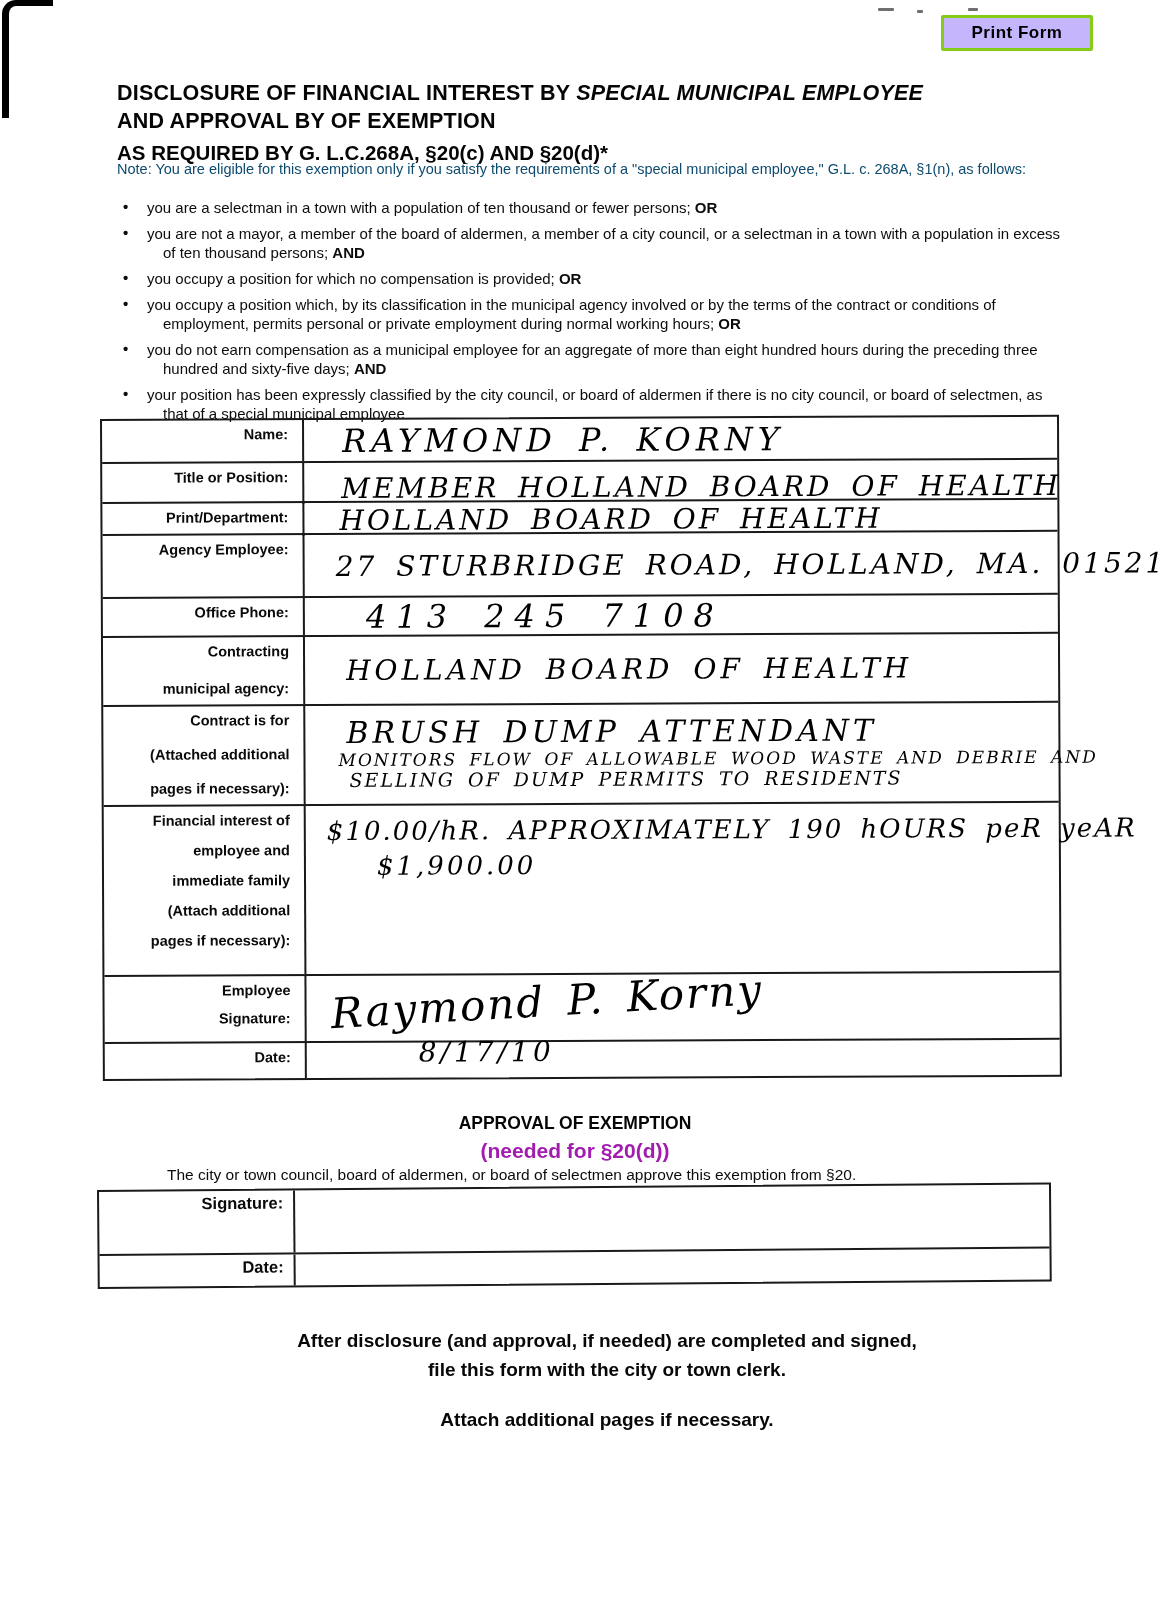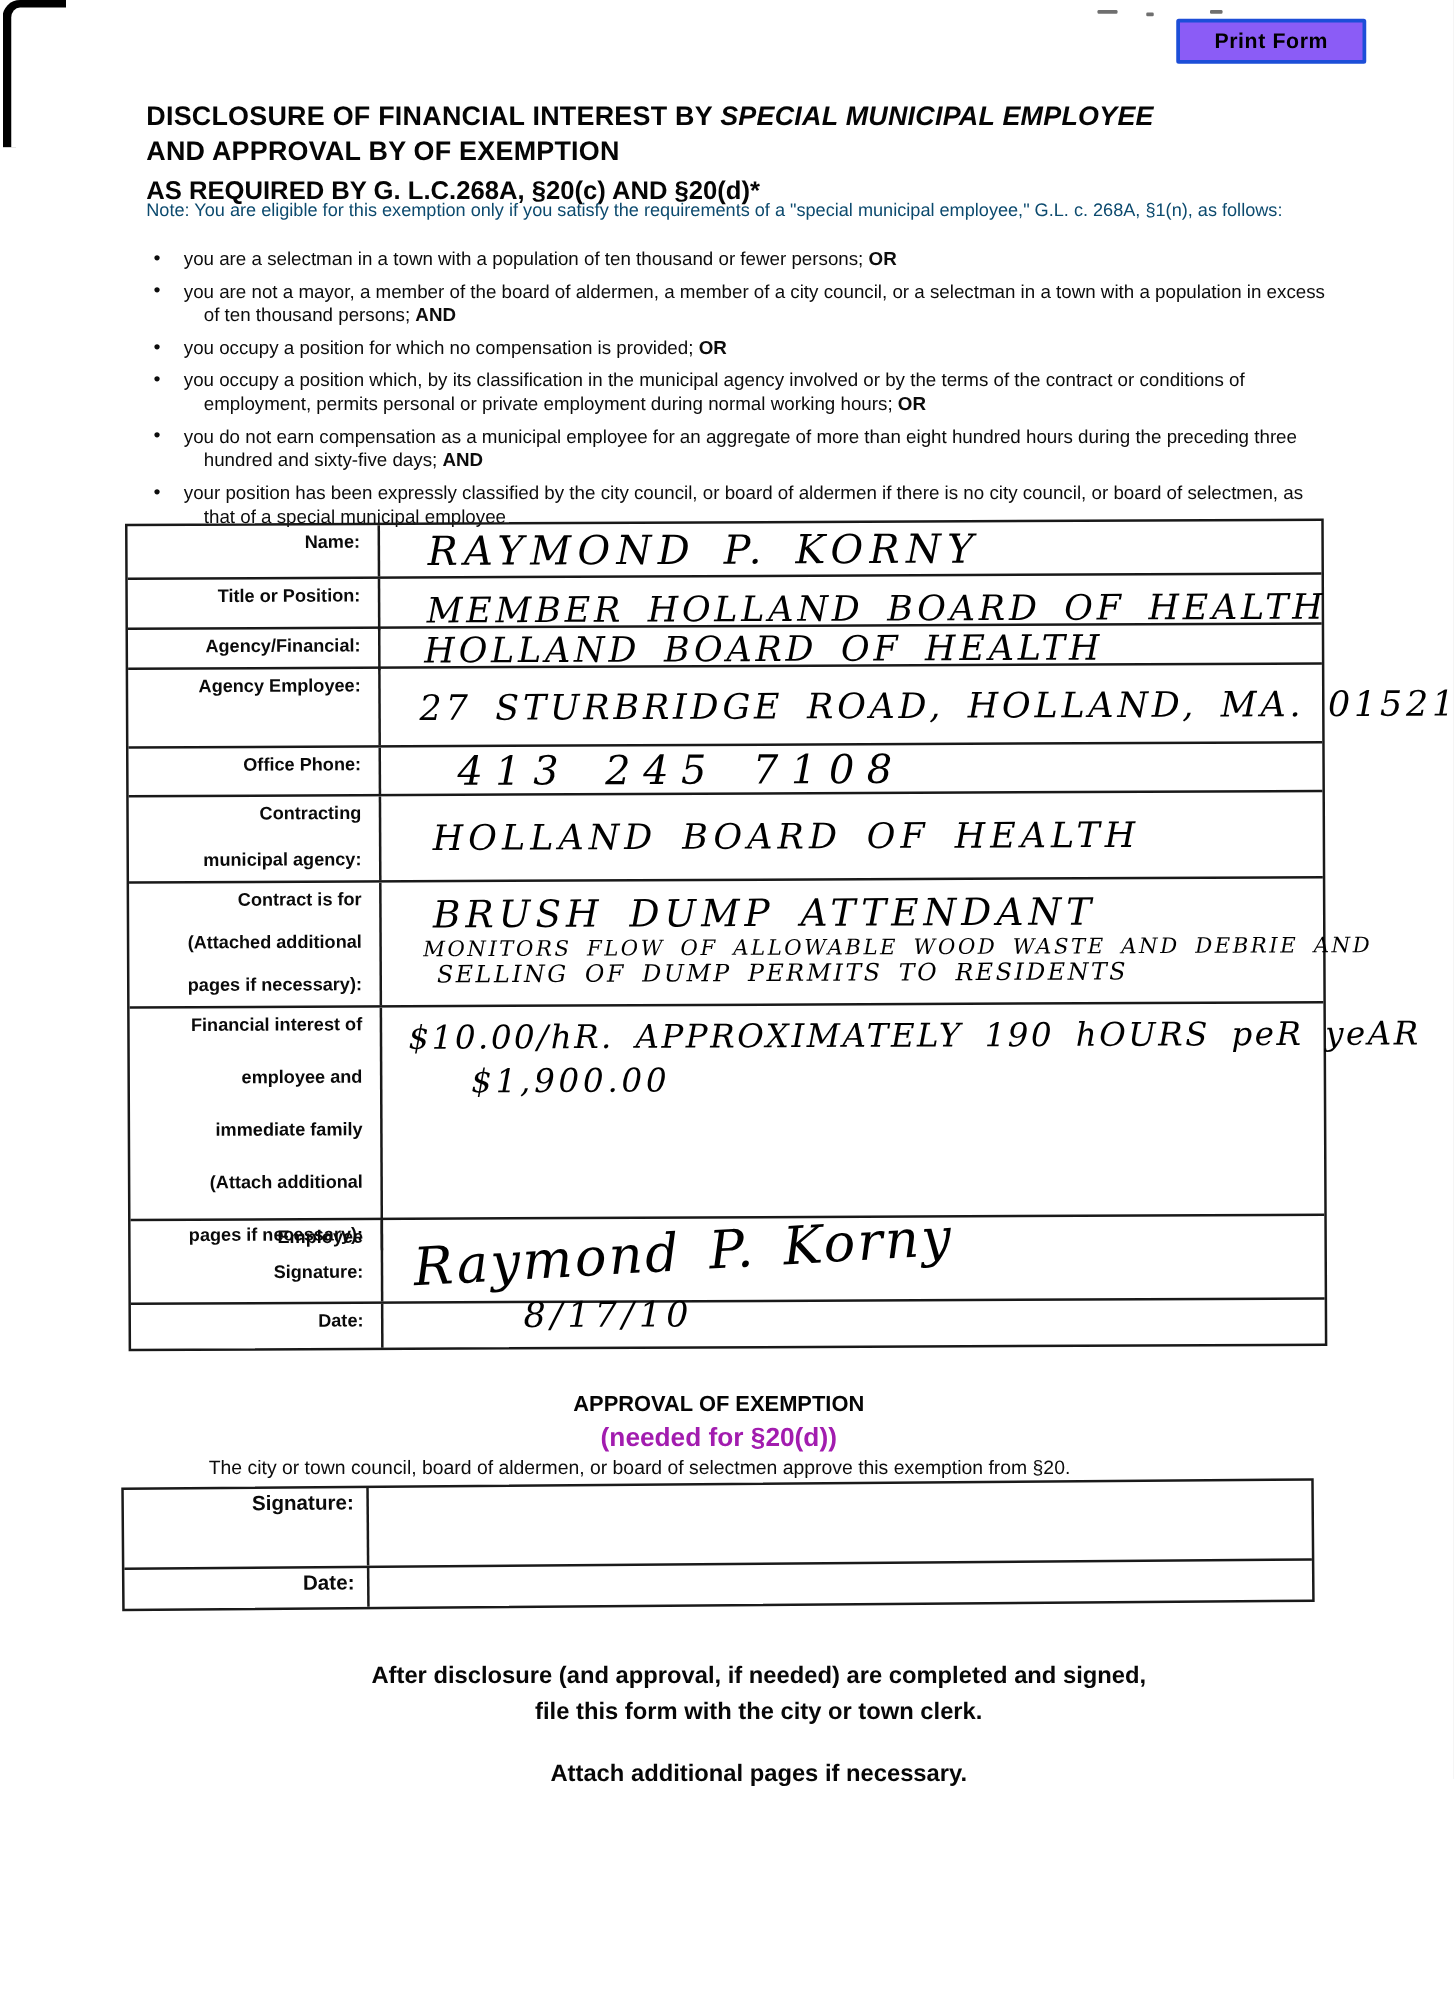--- a/index.html
+++ b/index.html
@@ -13,21 +13,21 @@
     position:absolute;left:2px;top:0;width:44px;height:112px;
     border-left:7px solid #000;border-top:6px solid #000;border-top-left-radius:14px;
   }
   .dash{position:absolute;background:#6f6f6f;height:3px;border-radius:1px;}
   .d1{left:878px;top:8px;width:16px;}
   .d2{left:917px;top:10px;width:6px;}
   .d3{left:968px;top:8px;width:10px;}
   
   .print-btn{
     position:absolute;left:941px;top:15px;width:152px;height:36px;
-    background:#8b5cf6;border:3px solid #1d4ed8;border-radius:2px;
+    background:#c4b5fd;border:3px solid #84cc16;border-radius:2px;
     font-family:"Liberation Sans",sans-serif;font-weight:bold;font-size:17px;color:#000;
     cursor:pointer;display:flex;align-items:center;justify-content:center;letter-spacing:.5px;
   }
   
   .title-block{position:absolute;left:117px;top:79px;width:960px;}
   .t1{font-weight:bold;font-size:21.5px;line-height:28px;color:#050505;letter-spacing:.2px;}
   .t1 .itl{font-style:italic;font-weight:bold;}
   .t2{font-weight:bold;font-size:20.5px;line-height:27px;margin-top:4px;color:#050505;}
   .note{position:absolute;left:117px;top:161px;width:938px;font-size:14.5px;line-height:16.5px;margin:0;color:#0c4a6e;}
   
@@ -42,21 +42,21 @@
     background:transparent;
   }
   .frow{display:grid;grid-template-columns:202px 1fr;border-top:2px solid #191919;}
   .frow.first{border-top:none;}
   .flabel{
     border-right:2px solid #191919;text-align:right;
     font-weight:bold;font-size:14.5px;line-height:18px;color:#0a0a0a;
     padding:5px 14px 3px 3px;display:flex;flex-direction:column;align-items:flex-end;
   }
   .flabel.spread{justify-content:space-between;padding-bottom:7px;}
-  .flabel.gap12{justify-content:flex-start;gap:24px;}
+  .flabel.gap12{justify-content:flex-start;gap:12px;}
   .flabel.gap10{justify-content:flex-start;gap:10px;}
   .fvalue{position:relative;overflow:visible;}
   .r-name{height:41px;}  .r-title{height:38px;}  .r-agency{height:30px;}
   .r-address{height:61px;} .r-phone{height:37px;} .r-contracting{height:67px;}
   .r-contract{height:98px;} .r-financial{height:168px;} .r-empsig{height:65px;} .r-date{height:35px;}
   
   .hw{
     font-family:"DejaVu Serif",serif;font-style:italic;color:#000;
     white-space:nowrap;line-height:1.02;word-spacing:7px;
   }
@@ -135,21 +135,21 @@
       <div class="flabel">
           <span>Title or Position:</span>
         </div>
       <div class="fvalue">
           <div class="hw v-title">MEMBER HOLLAND BOARD OF HEALTH</div>
         </div>
     </div>
 
     <div class="frow r-agency">
       <div class="flabel">
-          <span>Agency/Financial:</span>
+          <span>Print/Department:</span>
         </div>
       <div class="fvalue">
           <div class="hw v-agency">HOLLAND BOARD OF HEALTH</div>
         </div>
     </div>
 
     <div class="frow r-address">
       <div class="flabel">
           <span>Agency Employee:</span>
         </div>

